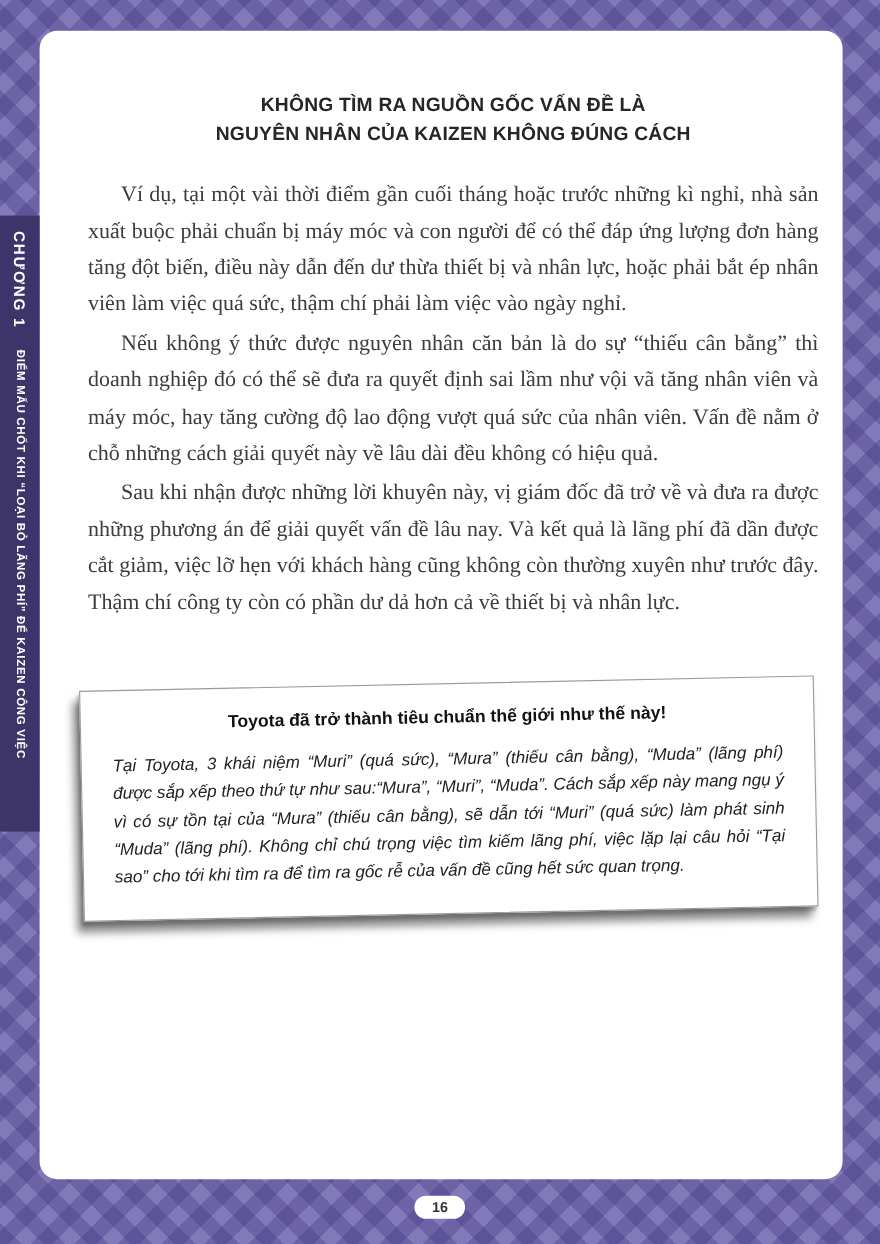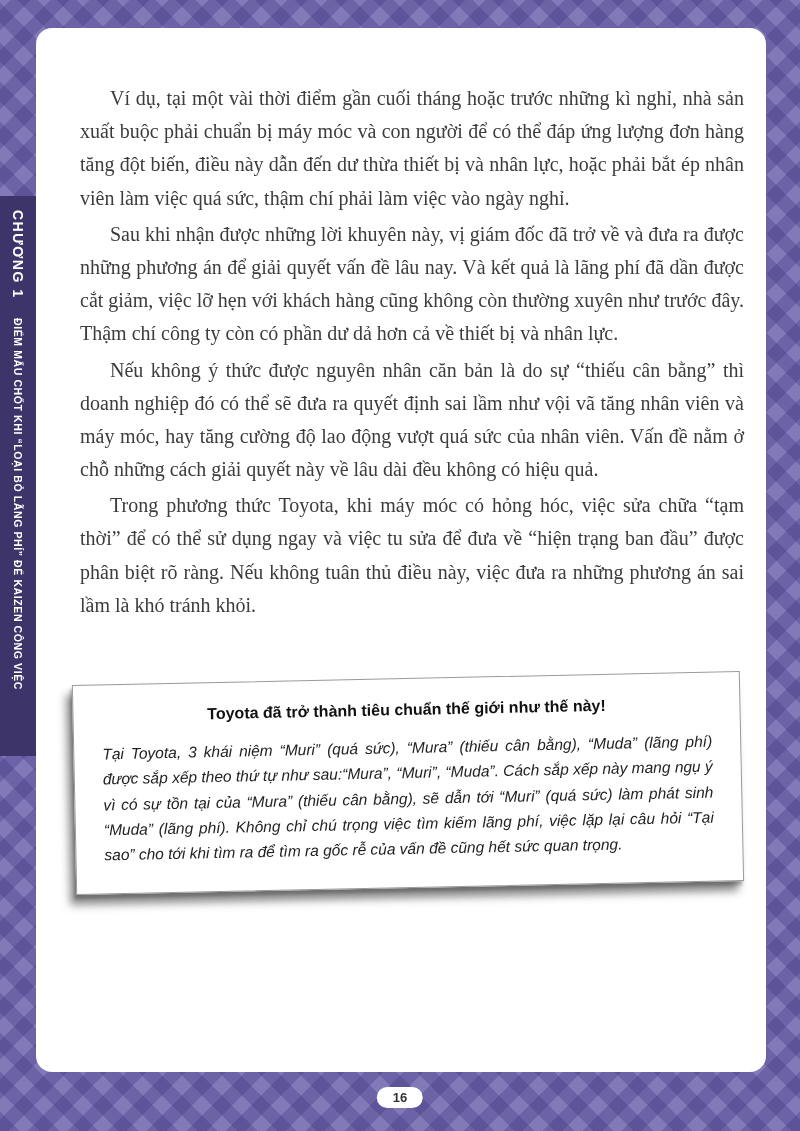--- a/index.html
+++ b/index.html
@@ -111,26 +111,29 @@
     font-size:13px;
     color:#333333;
   }
 </style>
 </head>
 <body>
 
 <div class="bg-pattern"></div>
 
 <div class="book-page">
+  <h1 class="heading">
+    <span>KHÔNG TÌM RA NGUỒN GỐC VẤN ĐỀ LÀ</span><br>
+    <span>NGUYÊN NHÂN CỦA KAIZEN KHÔNG ĐÚNG CÁCH</span>
+  </h1>
 
   <div class="body-text">
     <p>Ví dụ, tại một vài thời điểm gần cuối tháng hoặc trước những kì nghỉ, nhà sản xuất buộc phải chuẩn bị máy móc và con người để có thể đáp ứng lượng đơn hàng tăng đột biến, điều này dẫn đến dư thừa thiết bị và nhân lực, hoặc phải bắt ép nhân viên làm việc quá sức, thậm chí phải làm việc vào ngày nghỉ.</p>
+    <p>Nếu không ý thức được nguyên nhân căn bản là do sự “thiếu cân bằng” thì doanh nghiệp đó có thể sẽ đưa ra quyết định sai lầm như vội vã tăng nhân viên và máy móc, hay tăng cường độ lao động vượt quá sức của nhân viên. Vấn đề nằm ở chỗ những cách giải quyết này về lâu dài đều không có hiệu quả.</p>
     <p>Sau khi nhận được những lời khuyên này, vị giám đốc đã trở về và đưa ra được những phương án để giải quyết vấn đề lâu nay. Và kết quả là lãng phí đã dần được cắt giảm, việc lỡ hẹn với khách hàng cũng không còn thường xuyên như trước đây. Thậm chí công ty còn có phần dư dả hơn cả về thiết bị và nhân lực.</p>
-    <p>Nếu không ý thức được nguyên nhân căn bản là do sự “thiếu cân bằng” thì doanh nghiệp đó có thể sẽ đưa ra quyết định sai lầm như vội vã tăng nhân viên và máy móc, hay tăng cường độ lao động vượt quá sức của nhân viên. Vấn đề nằm ở chỗ những cách giải quyết này về lâu dài đều không có hiệu quả.</p>
-    <p>Trong phương thức Toyota, khi máy móc có hỏng hóc, việc sửa chữa “tạm thời” để có thể sử dụng ngay và việc tu sửa để đưa về “hiện trạng ban đầu” được phân biệt rõ ràng. Nếu không tuân thủ điều này, việc đưa ra những phương án sai lầm là khó tránh khỏi.</p>
   </div>
 
   <div class="callout">
     <p class="callout-title">Toyota đã trở thành tiêu chuẩn thế giới như thế này!</p>
     <p class="callout-body">Tại Toyota, 3 khái niệm “Muri” (quá sức), “Mura” (thiếu cân bằng), “Muda” (lãng phí) được sắp xếp theo thứ tự như sau:“Mura”, “Muri”, “Muda”. Cách sắp xếp này mang ngụ ý vì có sự tồn tại của “Mura” (thiếu cân bằng), sẽ dẫn tới “Muri” (quá sức) làm phát sinh “Muda” (lãng phí). Không chỉ chú trọng việc tìm kiếm lãng phí, việc lặp lại câu hỏi “Tại sao” cho tới khi tìm ra để tìm ra gốc rễ của vấn đề cũng hết sức quan trọng.</p>
   </div>
 </div>
 
 <div class="spine">
   <span class="vertical spine-chapter">CHƯƠNG 1</span>

